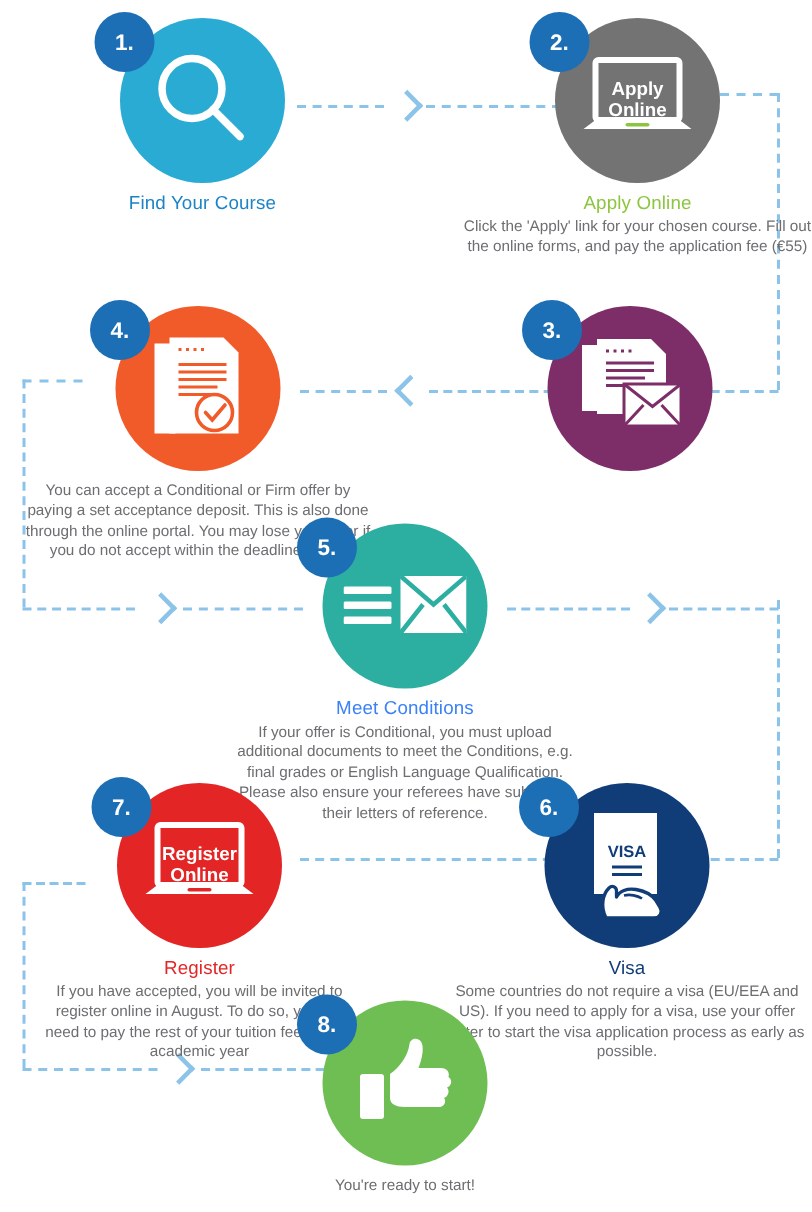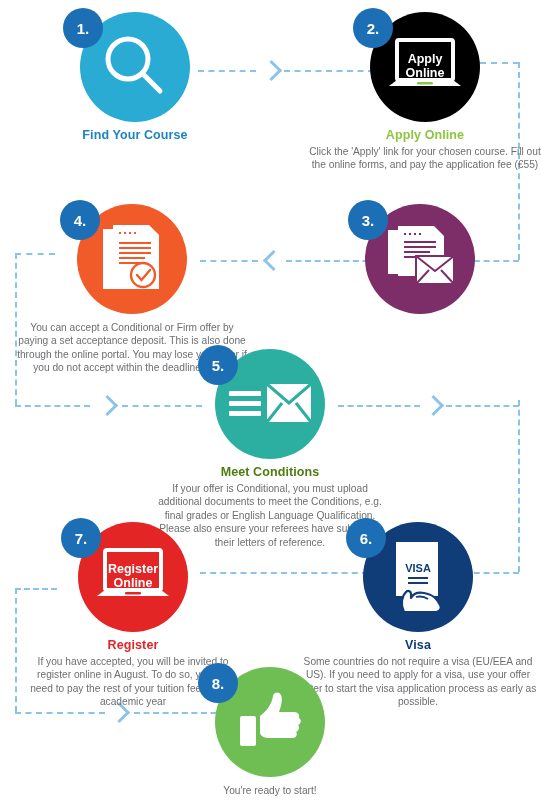--- a/index.html
+++ b/index.html
@@ -42,21 +42,21 @@
   .badge {
     position: absolute; top: 0px; left: 50%;
     margin-left: -72px;
     width: 40px; height: 40px; border-radius: 50%;
     background: #1C6FB5; color: #fff;
     font-size: 15px; font-weight: bold;
     display: flex; align-items: center; justify-content: center;
     z-index: 3;
   }
   .title {
-    font-size: 12.5px; font-weight: bold;
+    font-size: 12.5px; font-weight: normal;
     margin-top: 2px; letter-spacing: .1px;
   }
   .desc {
     font-size: 10.2px; color: #6D6E71; line-height: 1.32;
     margin-top: 3px; padding: 0 10px;
   }
   .link { color: #1C84C6; font-weight: bold; }
 
   
   .icon { position: relative; z-index: 2; }
@@ -116,21 +116,21 @@
           <line x1="44" y1="43" x2="62" y2="61" stroke="#fff" stroke-width="5" stroke-linecap="round"></line>
         </svg>
       </div>
     </div>
     <div class="title" style="color:#1C84C6;">Find Your Course</div>
   </div>
 
   <div class="step" style="left:305px; top:8px;">
     <div class="circle-wrap">
       <div class="badge">2.</div>
-      <div class="circle" style="background:#000000;">
+      <div class="circle" style="background:#737373;">
         <div class="icon" style="width:80px;height:62px;position:relative;">
           <svg width="80" height="62" viewBox="0 0 80 62">
             <rect x="12" y="4" width="56" height="40" rx="2" fill="none" stroke="#fff" stroke-width="4"></rect>
             <path d="M4 50 L76 50 L68 44 L12 44 Z" fill="#fff"></path>
             <rect x="32" y="46" width="16" height="2.4" rx="1.2" fill="#8CC63E"></rect>
           </svg>
           <div class="laptop-label" style="color:#fff;">
             <span>Apply</span><br>
             <span>Online</span>
           </div>
@@ -199,21 +199,21 @@
           <g fill="#fff">
             <rect x="0" y="13" width="32" height="5" rx="1"></rect>
             <rect x="0" y="23" width="32" height="5" rx="1"></rect>
             <rect x="0" y="33" width="32" height="5" rx="1"></rect>
           </g>
           <rect x="38" y="6" width="44" height="38" fill="#fff"></rect>
           <path d="M38 6 L60 25 L82 6 M38 44 L53 25 M82 44 L67 25" fill="none" stroke="#2CAFA0" stroke-width="3"></path>
         </svg>
       </div>
     </div>
-    <div class="title" style="color:#4d7c0f;">Meet Conditions</div>
+    <div class="title" style="color:#3b82f6;">Meet Conditions</div>
     <div class="desc" style="padding:0 0px;">If your offer is Conditional, you must upload additional documents to meet the Conditions, e.g. final grades or English Language Qualification. Please also ensure your referees have submitted their letters of reference.</div>
   </div>
 
   <div class="step" style="left:298px; top:518px;">
     <div class="circle-wrap">
       <div class="badge">6.</div>
       <div class="circle" style="background:#103C78;">
         <div class="icon" style="width:72px;height:78px;position:relative;">
           <svg width="72" height="78" viewBox="0 0 72 78">
             <rect x="14" y="4" width="42" height="54" fill="#fff"></rect>

